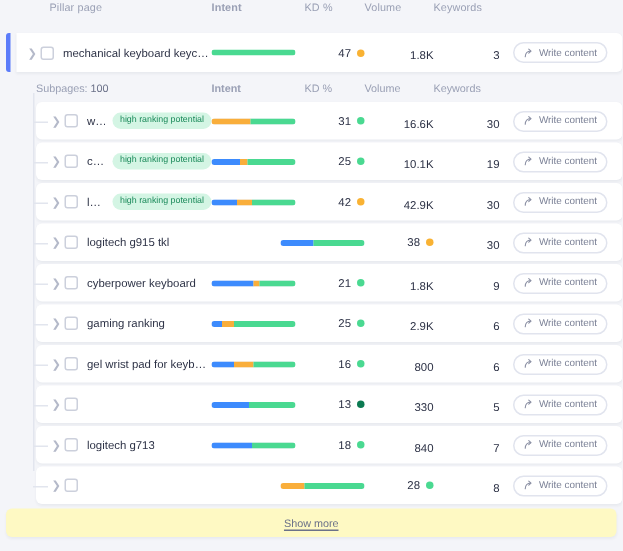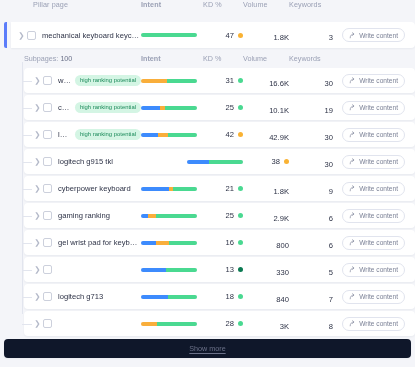--- a/index.html
+++ b/index.html
@@ -134,21 +134,21 @@
     background: #fff; color: #7b8196;
     font-size: 6.6px; white-space: nowrap;
     cursor: pointer;
   }
   .btn svg { display: block; }
 
   
   .showmore {
     margin: 3px 4px 0 4px;
     height: 19px;
-    background: #0f172a; border-radius: 4px;
+    background: #fef9c3; border-radius: 4px;
     display: flex; align-items: center; justify-content: center;
     box-shadow: 0 1px 2px rgba(26,32,64,.05);
     cursor: pointer;
   }
   .showmore span {
     font-size: 7.2px; color: #6b7189;
     text-decoration: underline; text-underline-offset: 2px;
   }
 </style>
 </head>
@@ -503,21 +503,20 @@
           <div class="c-intent">
             <div class="bar">
               <div class="seg" style="width: 28%; background: rgb(249, 174, 59);"></div>
               <div class="seg" style="width: 72%; background: rgb(74, 217, 145);"></div>
             </div>
           </div>
           <div class="c-kd">
             <span class="kdnum">28</span>
             <span class="dot" style="background:#4ad991"></span>
           </div>
-          <div class="c-vol"><span class="num">3K</span></div>
           <div class="c-kw"><span class="num">8</span></div>
           <div class="c-act">
             <button class="btn">
               <svg width="7" height="7" viewBox="0 0 12 12" fill="none">
                 <path d="M2 10c0-4 2.5-6.5 6-6.5" stroke="#8b90a4" stroke-width="1.3" stroke-linecap="round"></path>
                 <path d="M6 1.3l2.6 2.2L6 5.9" stroke="#8b90a4" stroke-width="1.3" stroke-linecap="round" stroke-linejoin="round"></path>
               </svg>
               <span>Write content</span>
             </button>
           </div>

